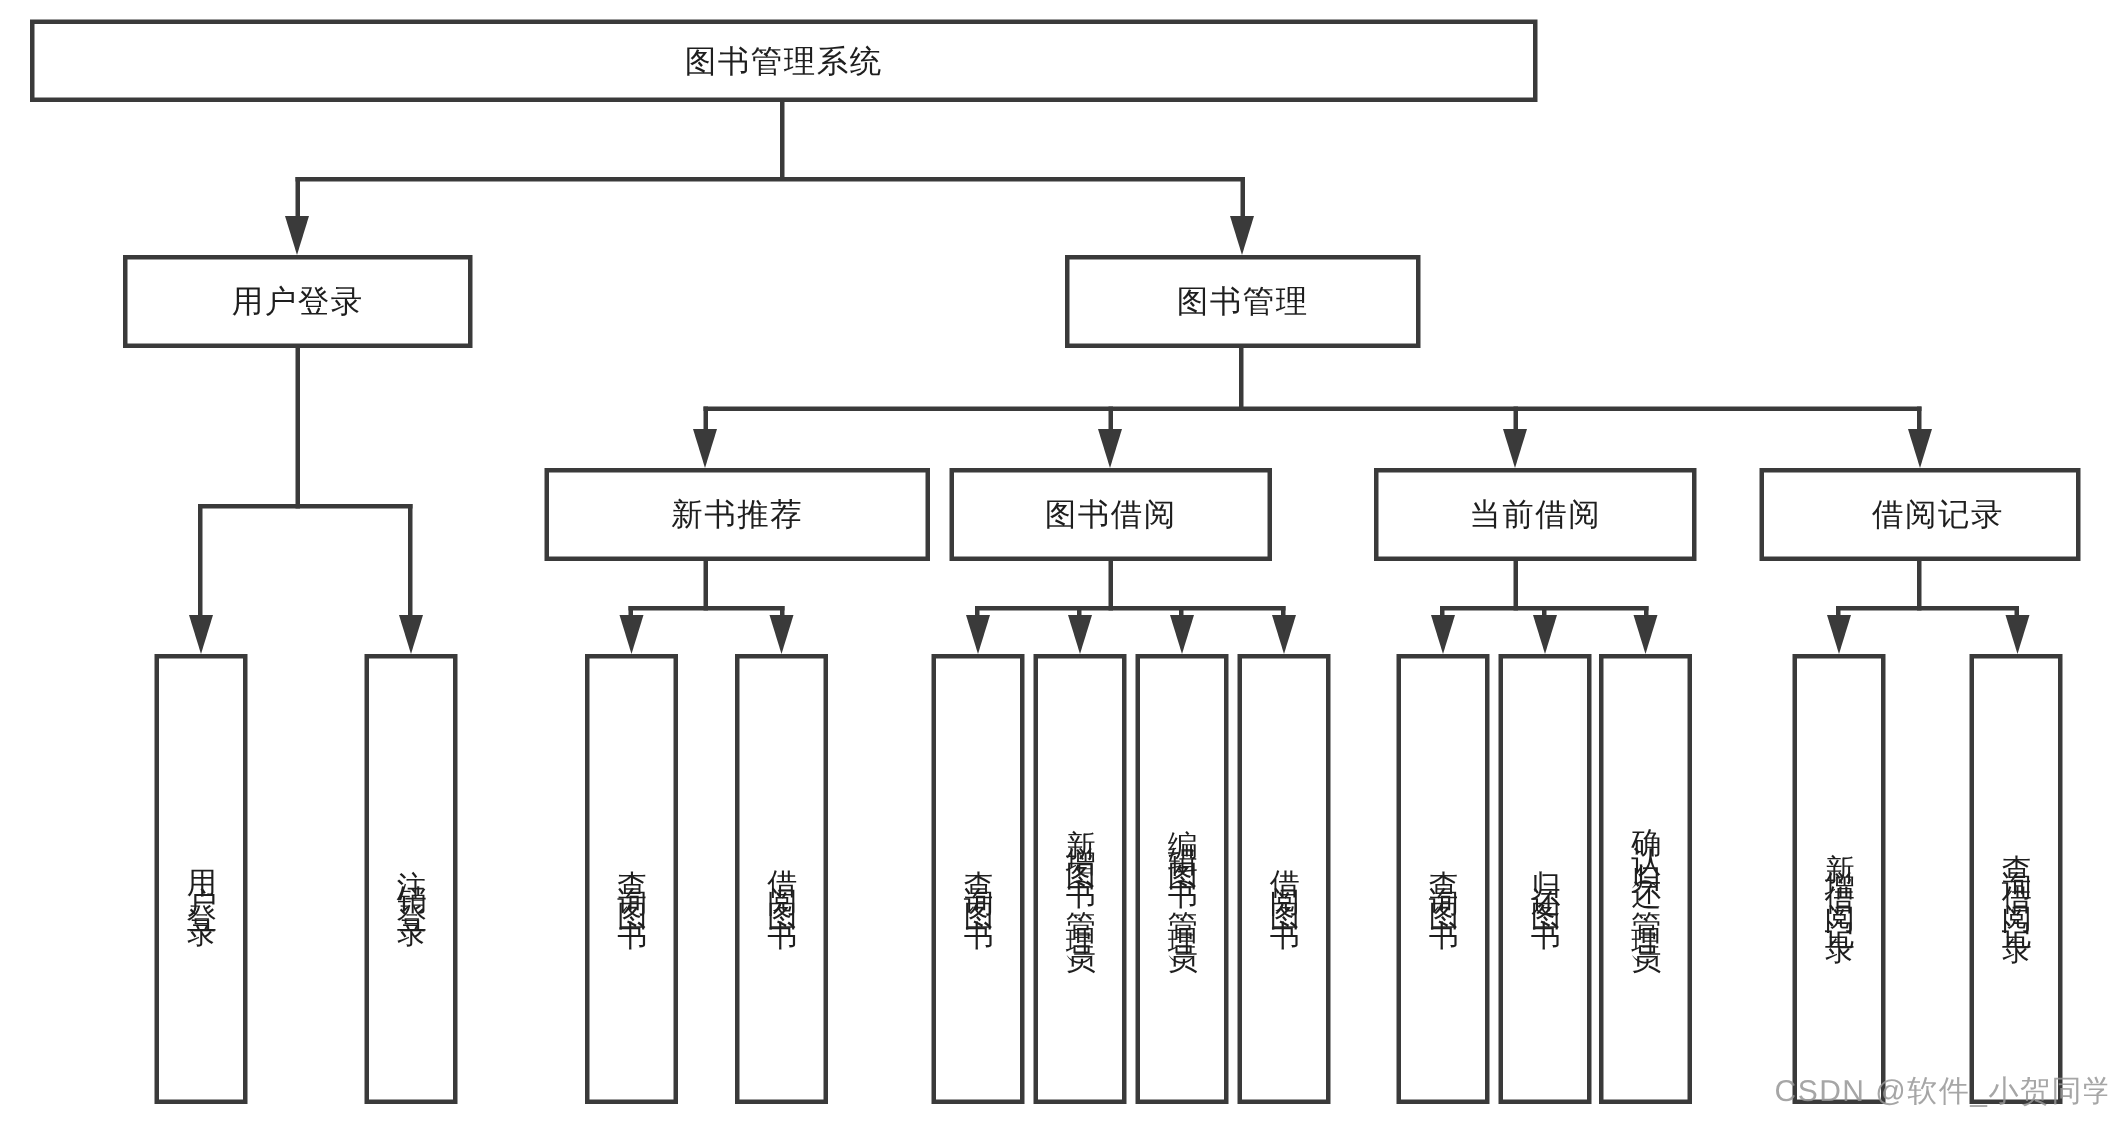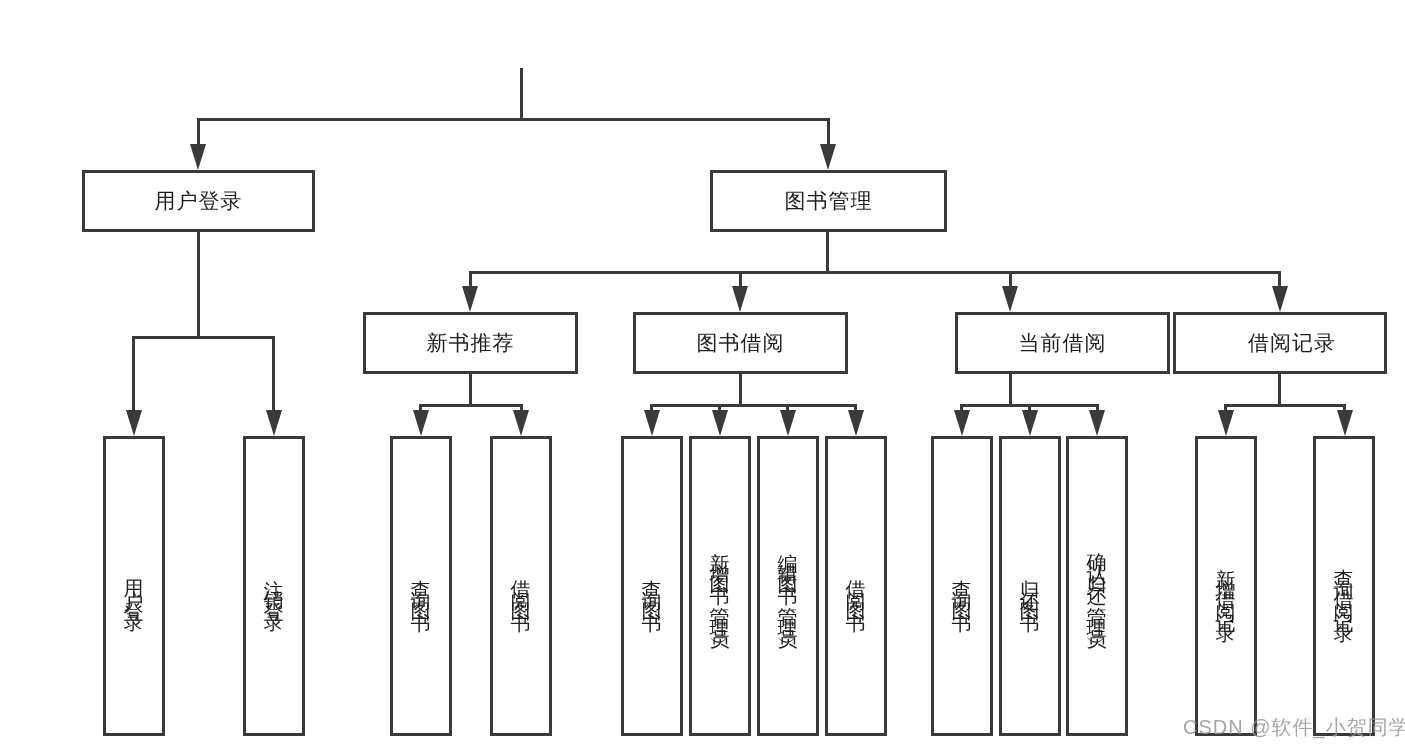--- a/index.html
+++ b/index.html
@@ -62,20 +62,23 @@
     letter-spacing: 1px;
     z-index: 3;
     white-space: nowrap;
   }
 </style>
 </head>
 <body>
 
 <div id="canvas">
 
+  <div class="box" style="left:20px; top:13px; width:1005px; height:55px;">
+    <span>图书管理系统</span>
+  </div>
 
   <div class="vl" style="left:520px; top:68px; height:51px;"></div>
   <div class="hl" style="left:197px; top:118px; width:633px;"></div>
   <div class="vl" style="left:197px; top:118px; height:27px;"></div>
   <div class="arrow" style="left:190px; top:144px;"></div>
   <div class="vl" style="left:827px; top:118px; height:27px;"></div>
   <div class="arrow" style="left:820px; top:144px;"></div>
 
   <div class="box" style="left:82px; top:170px; width:233px; height:62px;">
     <span>用户登录</span>
@@ -95,27 +98,27 @@
   <div class="hl" style="left:469px; top:271px; width:812px;"></div>
   <div class="vl" style="left:469px; top:271px; height:16px;"></div>
   <div class="arrow" style="left:462px; top:286px;"></div>
   <div class="vl" style="left:739px; top:271px; height:16px;"></div>
   <div class="arrow" style="left:732px; top:286px;"></div>
   <div class="vl" style="left:1009px; top:271px; height:16px;"></div>
   <div class="arrow" style="left:1002px; top:286px;"></div>
   <div class="vl" style="left:1278px; top:271px; height:16px;"></div>
   <div class="arrow" style="left:1272px; top:286px;"></div>
 
-  <div class="box" style="left:363px; top:312px; width:215px; height:62px;">
+  <div class="box" style="left:363px; top:312px; width:257px; height:62px;">
     <span>新书推荐</span>
   </div>
   <div class="box" style="left:633px; top:312px; width:215px; height:62px;">
     <span>图书借阅</span>
   </div>
-  <div class="box" style="left:955px; top:312px; width:215px; height:62px;">
+  <div class="box" style="left:916px; top:312px; width:215px; height:62px;">
     <span>当前借阅</span>
   </div>
   <div class="box" style="left:1173px; top:312px; width:214px; height:62px;padding-left:24px;">
     <span>借阅记录</span>
   </div>
 
   <div class="vl" style="left:469px; top:374px; height:33px;"></div>
   <div class="hl" style="left:419px; top:404px; width:104px;"></div>
   <div class="vl" style="left:419px; top:404px; height:8px;"></div>
   <div class="arrow" style="left:413px; top:410px;"></div>

